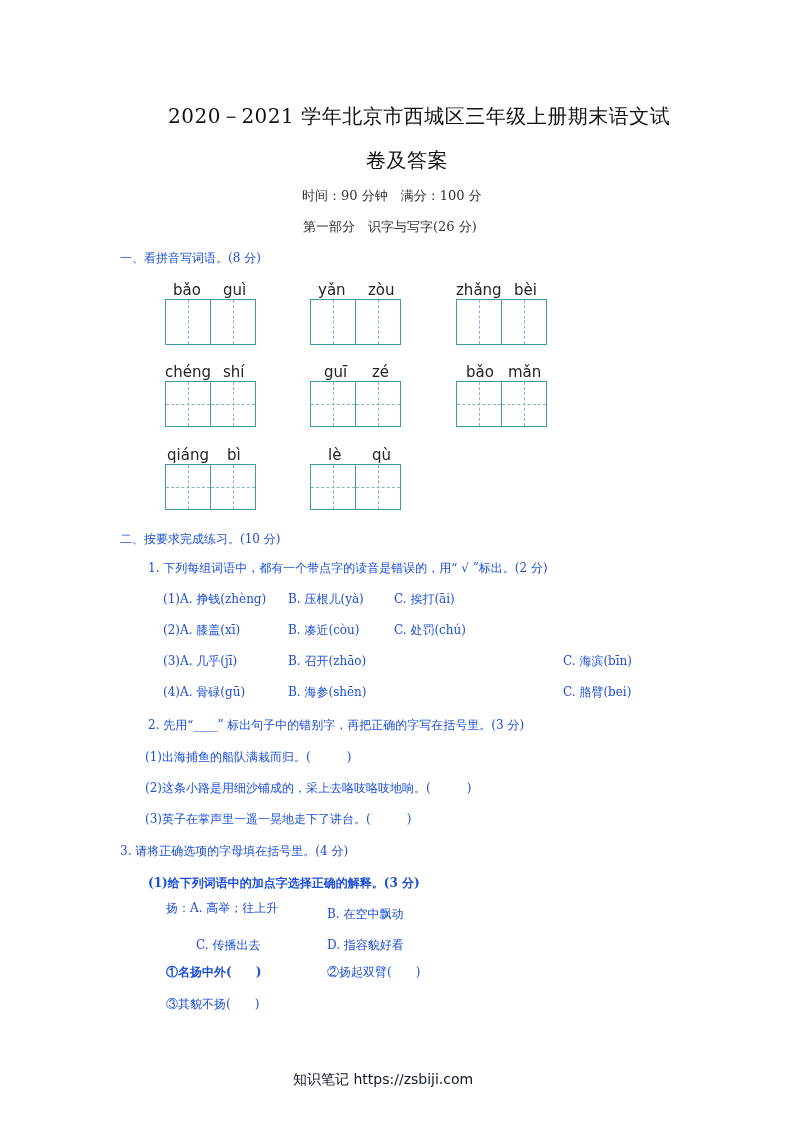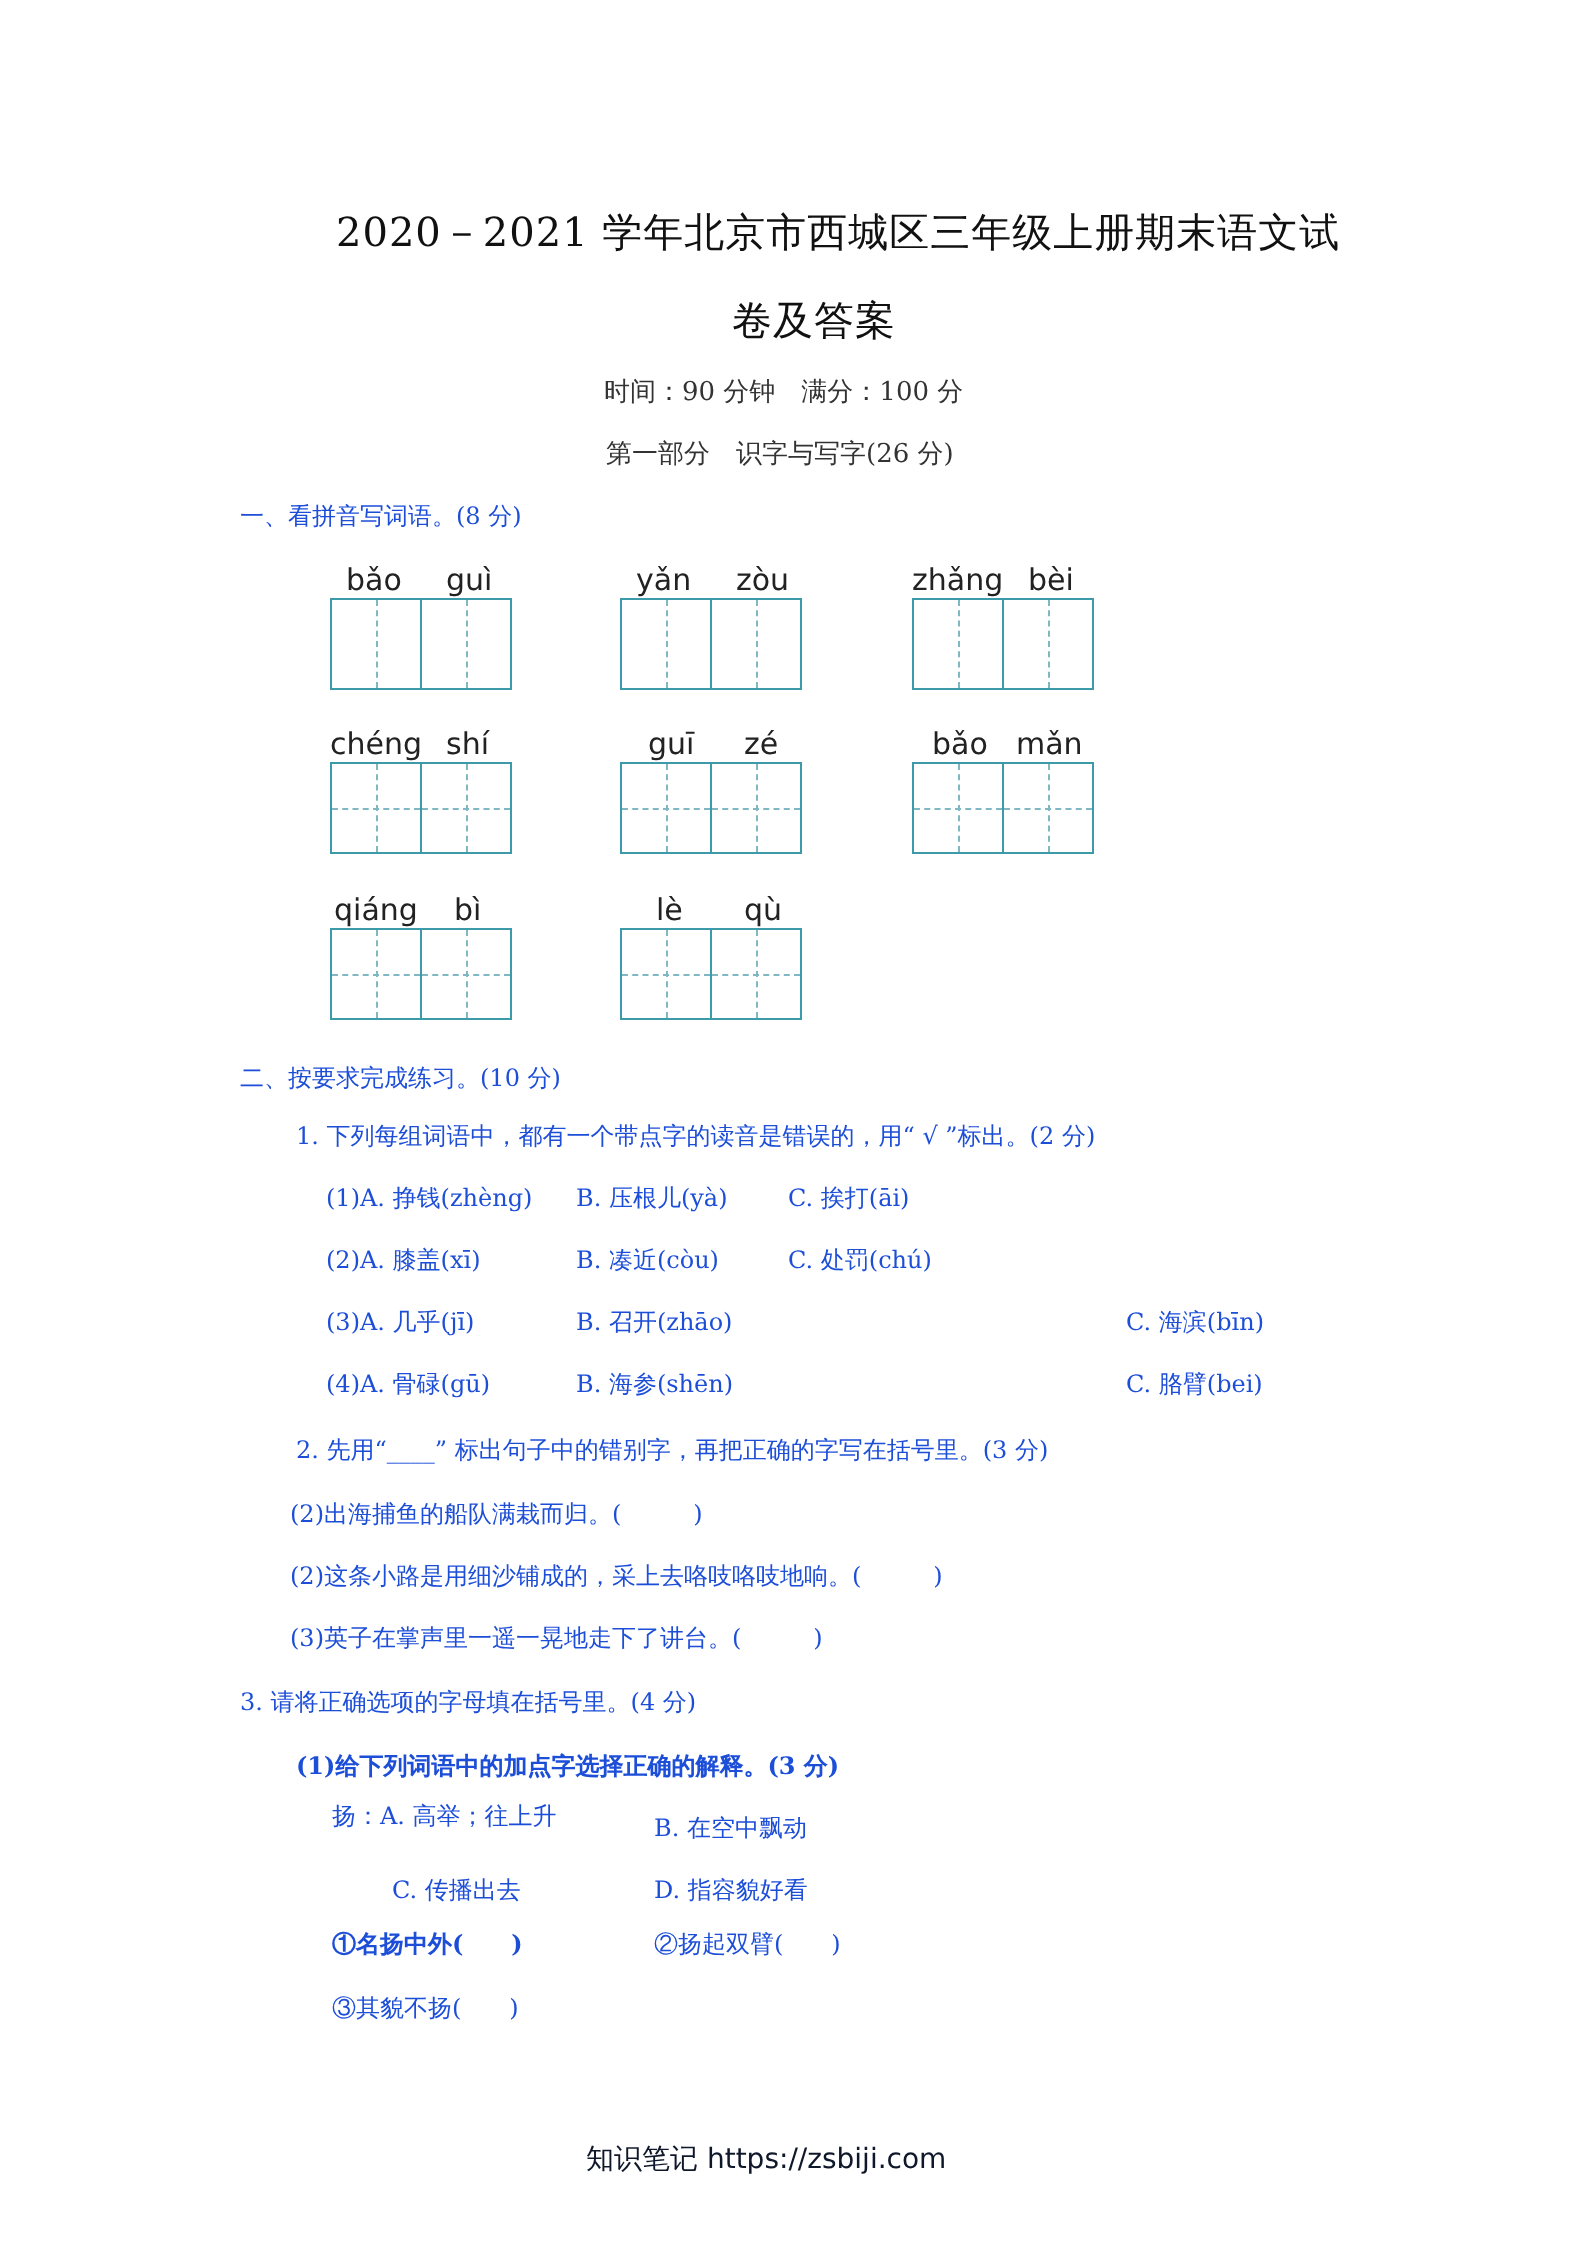--- a/index.html
+++ b/index.html
@@ -153,21 +153,21 @@
 
 <div class="abs txt" style="left:163px; top:653px;">(3)A. 几乎(jī)</div>
 <div class="abs txt" style="left:288px; top:653px;">B. 召开(zhāo)</div>
 <div class="abs txt" style="left:563px; top:653px;">C. 海滨(bīn)</div>
 
 <div class="abs txt" style="left:163px; top:684px;">(4)A. 骨碌(gū)</div>
 <div class="abs txt" style="left:288px; top:684px;">B. 海参(shēn)</div>
 <div class="abs txt" style="left:563px; top:684px;">C. 胳臂(bei)</div>
 
 <div class="abs txt" style="left:148px; top:717px;">2. 先用“____” 标出句子中的错别字，再把正确的字写在括号里。(3 分)</div>
-<div class="abs txt" style="left:145px; top:749px;">(2)出海捕鱼的船队满栽而归。(　　　)</div>
+<div class="abs txt" style="left:145px; top:749px;">(1)出海捕鱼的船队满栽而归。(　　　)</div>
 <div class="abs txt" style="left:145px; top:780px;">(2)这条小路是用细沙铺成的，采上去咯吱咯吱地响。(　　　)</div>
 <div class="abs txt" style="left:145px; top:811px;">(3)英子在掌声里一遥一晃地走下了讲台。(　　　)</div>
 
 <div class="abs txt" style="left:120px; top:843px;">3. 请将正确选项的字母填在括号里。(4 分)</div>
 <div class="abs txt" style="left:148px; top:875px;font-weight:bold;">(1)给下列词语中的加点字选择正确的解释。(3 分)</div>
 <div class="abs txt" style="left:166px; top:900px;">扬：A. 高举；往上升</div>
 <div class="abs txt" style="left:327px; top:906px;">B. 在空中飘动</div>
 <div class="abs txt" style="left:196px; top:937px;">C. 传播出去</div>
 <div class="abs txt" style="left:327px; top:937px;">D. 指容貌好看</div>
 <div class="abs txt" style="left:166px; top:964px;font-weight:bold;">①名扬中外(　　)</div>

